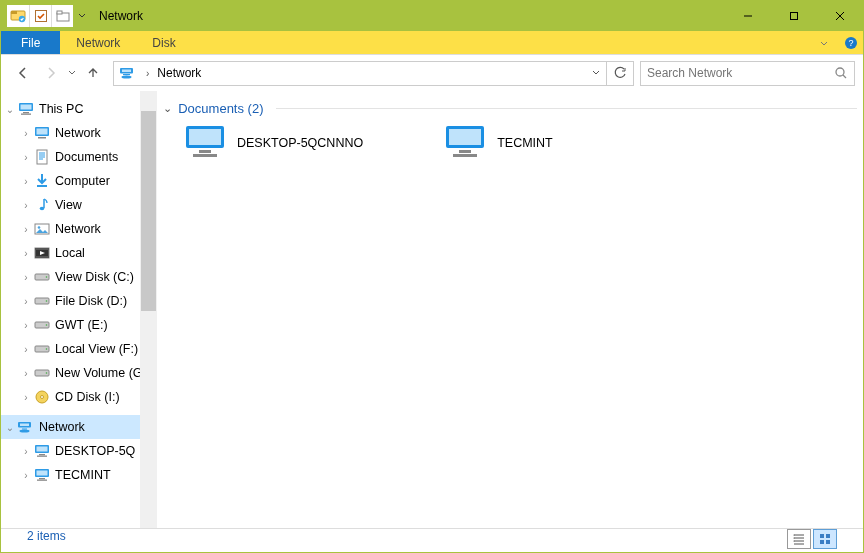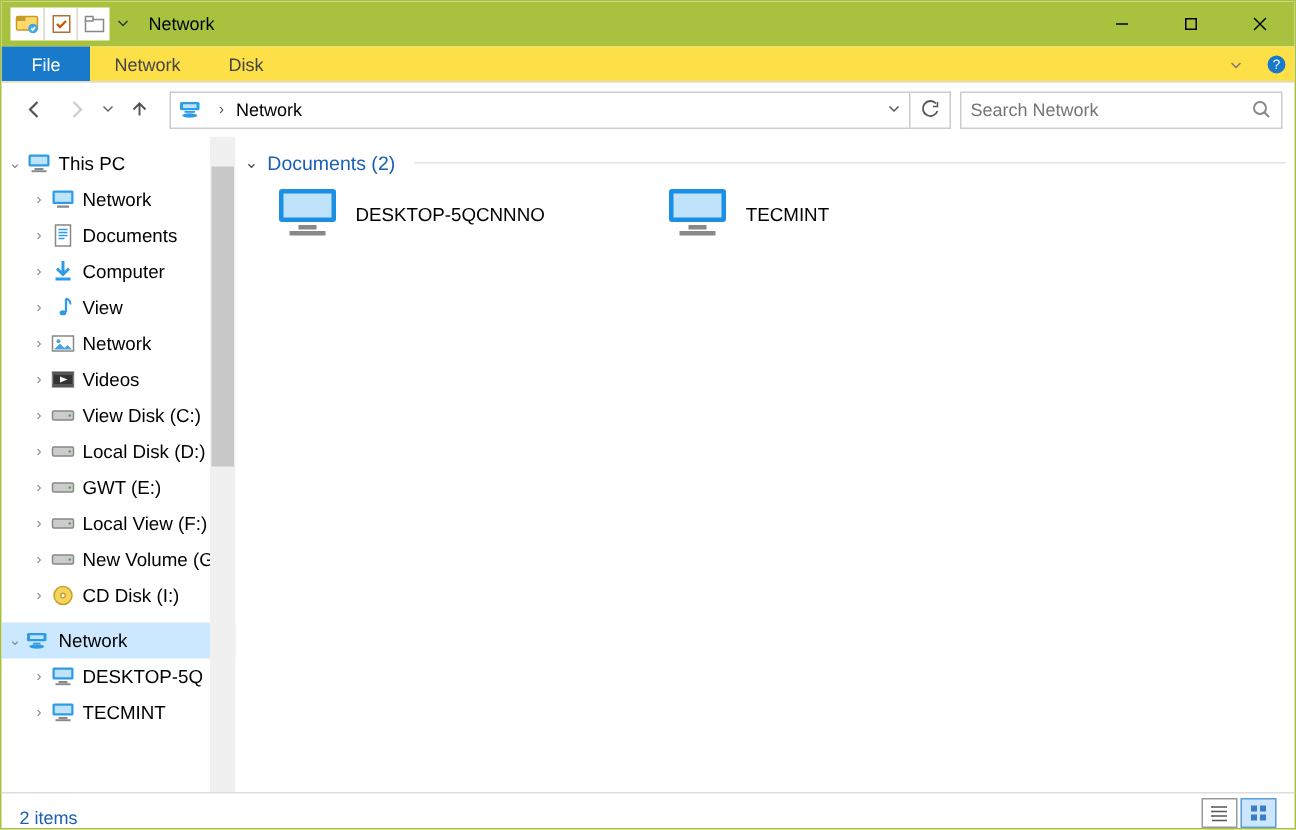--- a/index.html
+++ b/index.html
@@ -52,21 +52,21 @@
 .tree-row.depth2 { padding-left:18px; }
 .tree-row .label { overflow:hidden; text-overflow:clip; }
 
 .content { flex:1; padding:10px 6px; overflow:auto; }
 .grouphdr { display:flex; align-items:center; gap:6px; color:#1a5fb4; font-size:13px; margin-bottom:8px; }
 .grouphdr .gline { flex:1; height:1px; background:#e3e3e3; margin-left:6px; }
 .items { display:flex; gap:80px; padding-left:20px; }
 .item { display:flex; align-items:center; gap:10px; font-size:12.5px; }
 
 
-.statusbar { height:24px; border-top:1px solid #ddd; display:flex; align-items:flex-end; font-size:12px; color:#1a5fb4; padding:0 12px; }
+.statusbar { height:24px; border-top:1px solid #ddd; display:flex; align-items:flex-start; font-size:12px; color:#1a5fb4; padding:0 26px; }
 .statusbar .sspacer { flex:1; }
 .statusbar .viewbtn { width:24px; height:20px; border:1px solid #999; display:flex; align-items:center; justify-content:center; margin-left:2px; background:#fff; }
 .statusbar .viewbtn.active { background:#cde6ff; border-color:#5e9ed6; }
 
 
 svg { display:block; }
 </style>
 </head>
 <body>
 
@@ -269,41 +269,41 @@
       <div class="tree-row depth2">
           <span class="twisty">›</span>
           <span class="tico">
             <svg width="16" height="14" viewBox="0 0 16 14">
               <rect x="1" y="2" width="14" height="10" fill="#333" stroke="#888"></rect>
               <rect x="1" y="2" width="14" height="2" fill="#555"></rect>
               <rect x="1" y="10" width="14" height="2" fill="#555"></rect>
               <path d="M6 5 L11 7 L6 9 Z" fill="#fff"></path>
             </svg>
           </span>
-          <span class="label">Videos</span>
+          <span class="label">Local</span>
         </div>
       <div class="tree-row depth2">
           <span class="twisty">›</span>
           <span class="tico">
             <svg width="16" height="12" viewBox="0 0 16 12">
               <rect x="1" y="3" width="14" height="6" rx="1" fill="#ccc" stroke="#888"></rect>
               <circle cx="12.5" cy="6" r="0.8" fill="#4a4"></circle>
             </svg>
           </span>
           <span class="label">View Disk (C:)</span>
         </div>
       <div class="tree-row depth2">
           <span class="twisty">›</span>
           <span class="tico">
             <svg width="16" height="12" viewBox="0 0 16 12">
               <rect x="1" y="3" width="14" height="6" rx="1" fill="#ccc" stroke="#888"></rect>
               <circle cx="12.5" cy="6" r="0.8" fill="#4a4"></circle>
             </svg>
           </span>
-          <span class="label">Local Disk (D:)</span>
+          <span class="label">File Disk (D:)</span>
         </div>
       <div class="tree-row depth2">
           <span class="twisty">›</span>
           <span class="tico">
             <svg width="16" height="12" viewBox="0 0 16 12">
               <rect x="1" y="3" width="14" height="6" rx="1" fill="#ccc" stroke="#888"></rect>
               <circle cx="12.5" cy="6" r="0.8" fill="#4a4"></circle>
             </svg>
           </span>
           <span class="label">GWT (E:)</span>

